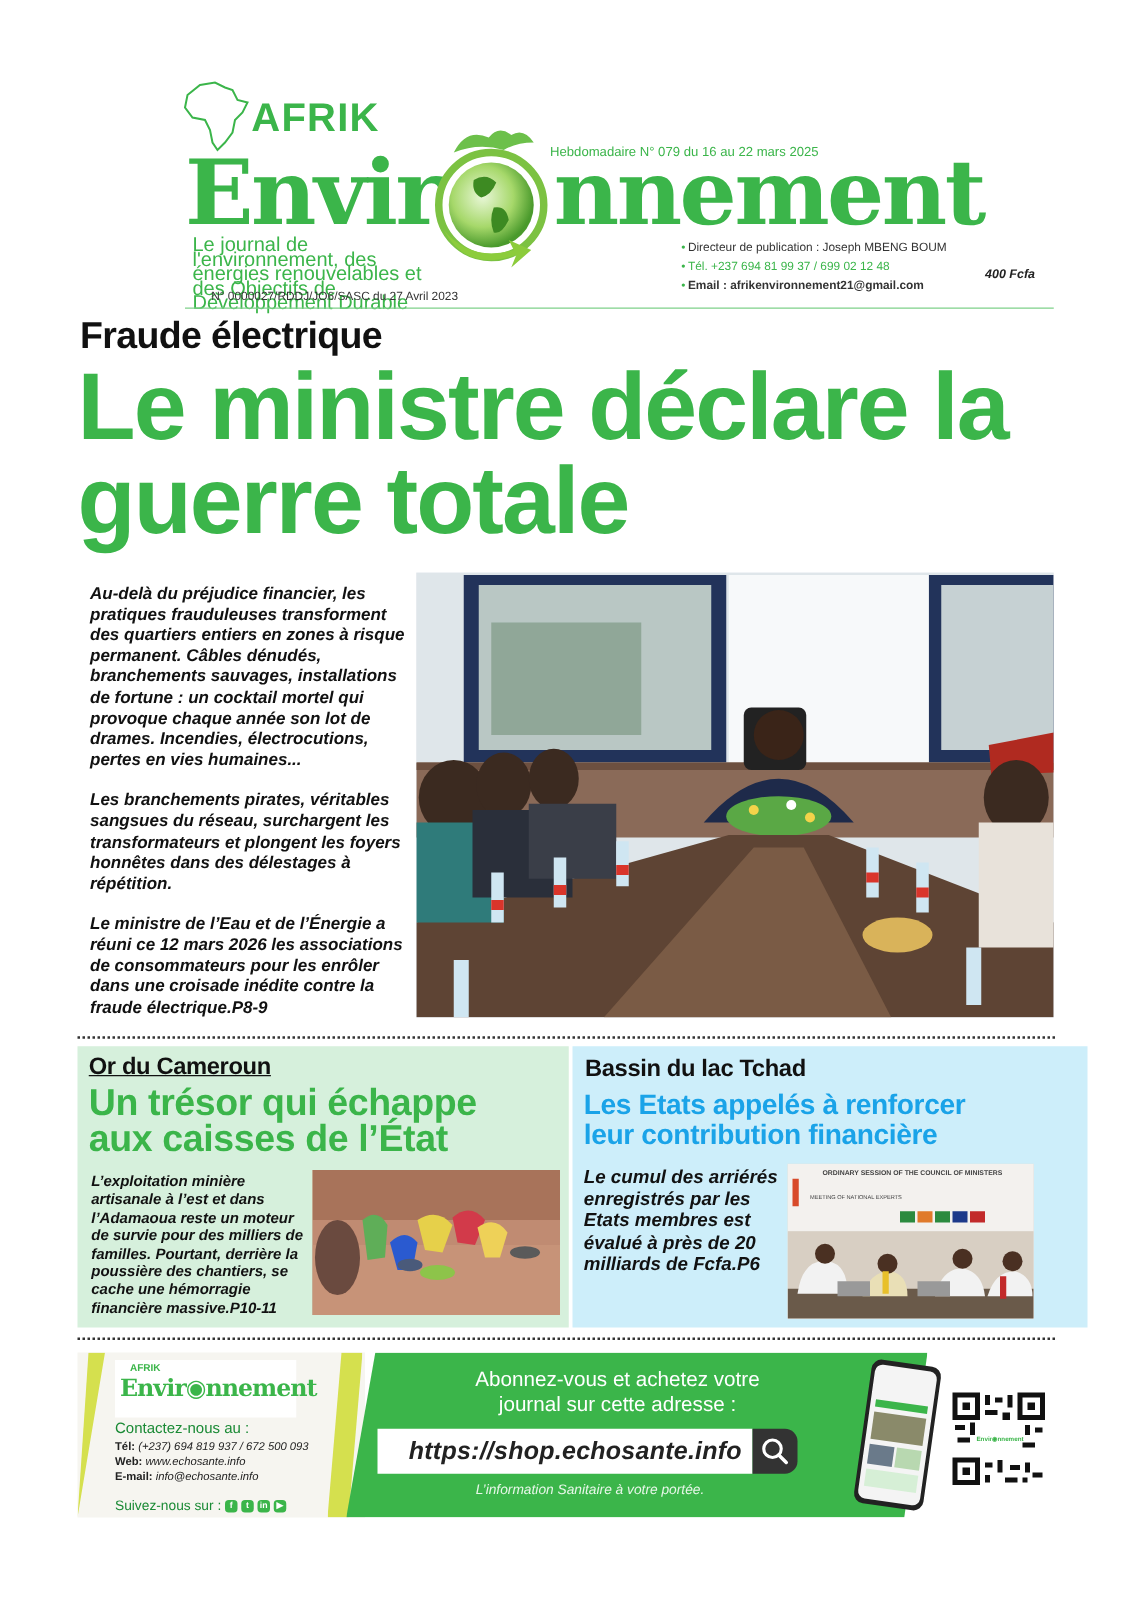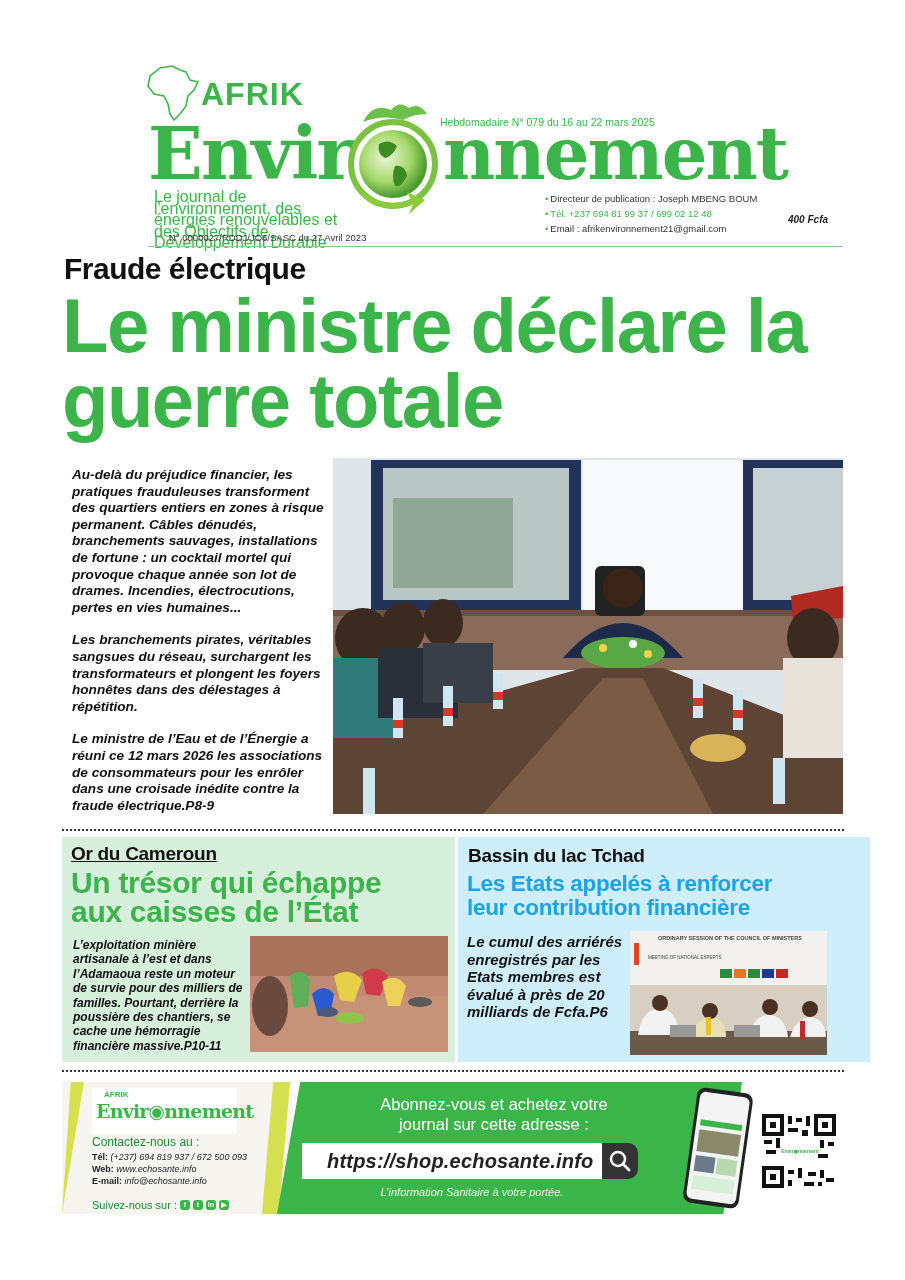--- a/index.html
+++ b/index.html
@@ -16,21 +16,21 @@
   .env-right { position: absolute; left: 443px; top: 118px; font-family: "DejaVu Serif", serif;
                font-weight: bold; font-size: 72px; color: #3bb54a; line-height: 1; letter-spacing: -2px; }
   .globe { position: absolute; left: 343px; top: 100px; width: 100px; height: 122px; }
   .tagline { position: absolute; left: 154px; top: 191px; font-size: 16px; color: #3bb54a;
              line-height: 11.5px; width: 200px; }
   .regno { position: absolute; left: 154px; top: 232px; font-size: 9.5px; color: #333; padding-left: 15px; }
   .issue { position: absolute; left: 440px; top: 116px; font-size: 10.5px; color: #3bb54a; }
   .pubinfo { position: absolute; left: 545px; top: 191px; font-size: 9.5px; line-height: 15px; }
   .pubinfo .row { display: flex; gap: 2px; }
   .pubinfo .bullet { color: #3bb54a; }
-  .pubinfo .r1 { color: #333; } .pubinfo .r2 { color: #3bb54a; } .pubinfo .r3 { color: #333; }
+  .pubinfo .r1 { color: #333; } .pubinfo .r2 { color: #3bb54a; } .pubinfo .r3 { color: #333; font-weight: bold; }
   .price { position: absolute; left: 788px; top: 214px; font-size: 10px; font-weight: bold;
            font-style: italic; color: #222; }
   .head-rule { position: absolute; left: 148px; top: 246px; width: 695px; height: 1px; background: #7fd18a; }
 
   
   .kicker { position: absolute; left: 64px; top: 252px; font-size: 30px; font-weight: bold; color: #111;
             letter-spacing: -0.5px; text-align: right; }
   .headline { position: absolute; left: 62px; top: 288px; font-size: 76px; font-weight: bold; color: #3bb54a;
               line-height: 75px; letter-spacing: -1.5px; width: 800px; }
   .lead-text { position: absolute; left: 72px; top: 467px; width: 262px; font-size: 13.6px; font-weight: bold;

